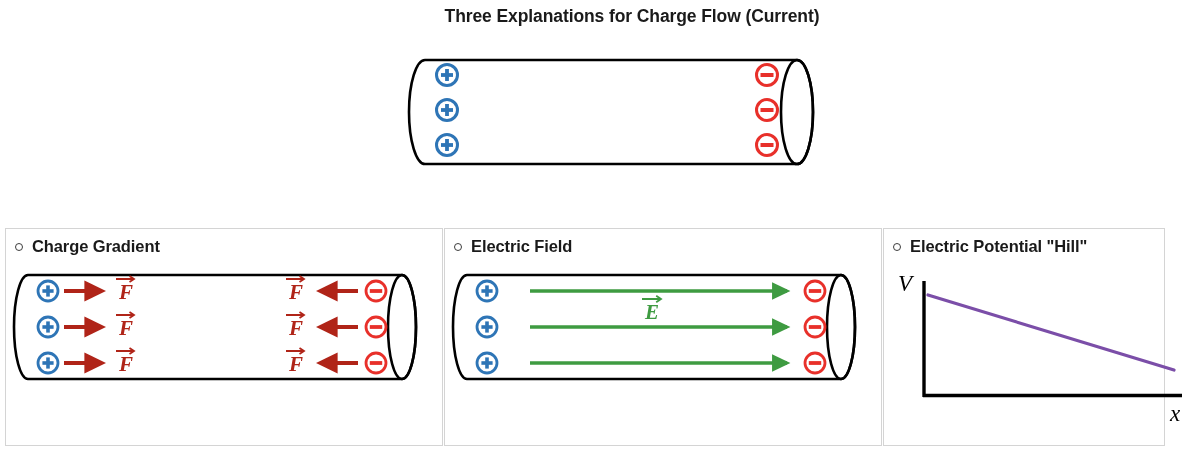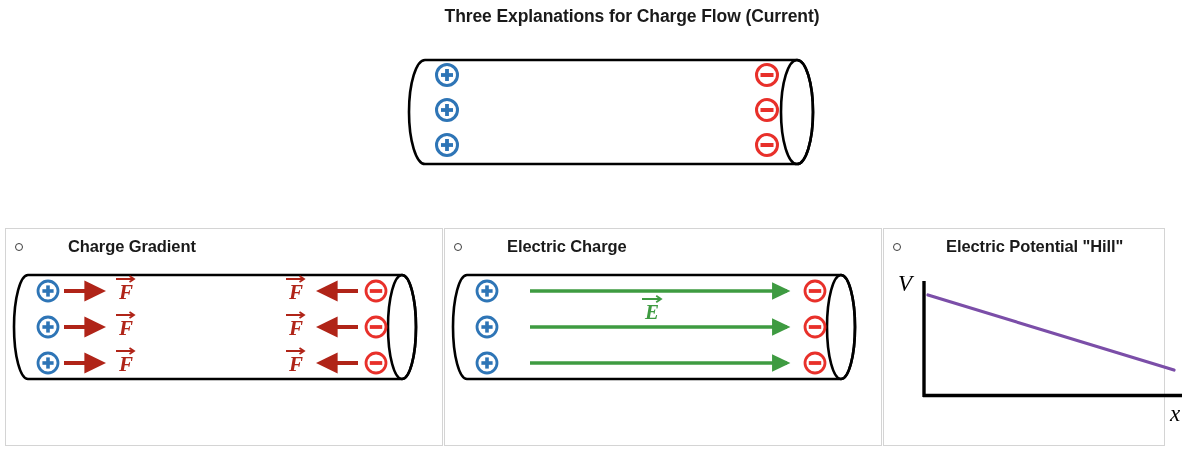--- a/index.html
+++ b/index.html
@@ -75,21 +75,20 @@
     border-radius: 50%;
     box-sizing: border-box;
     flex: 0 0 auto;
   }
   .panel-title {
     font-family: "Liberation Sans", sans-serif;
     font-weight: bold;
     font-size: 16.5px;
     color: #1a1a1a;
     letter-spacing: -0.1px;
-    margin-left: 36px;
   }
 
   .panel-body {
     position: absolute;
     left: 0;
     top: 40px;
     width: 100%;
     height: 178px;
   }
 
@@ -257,21 +256,21 @@
           <line x1="352" y1="58" x2="314" y2="58" stroke="#B02418" stroke-width="4" marker-end="url(#forceHeadL)"></line>
           <line x1="352" y1="94" x2="314" y2="94" stroke="#B02418" stroke-width="4" marker-end="url(#forceHeadL)"></line>
         </g>
       </svg>
     </div>
   </div>
 
   <div class="panel" id="panel-electric-field">
     <div class="panel-header">
       <span class="bullet-ring"></span>
-      <span class="panel-title">Electric Charge</span>
+      <span class="panel-title">Electric Field</span>
     </div>
     <div class="panel-body">
       <svg width="430" height="135" viewBox="0 0 430 135">
         <defs>
           <marker id="fieldHead" markerWidth="6" markerHeight="6" refX="4.4" refY="3" orient="auto" markerUnits="strokeWidth">
             <path d="M0,0.4 L5.4,3 L0,5.6 Z" fill="#3E9B41"></path>
           </marker>
         </defs>
 
         <g>

